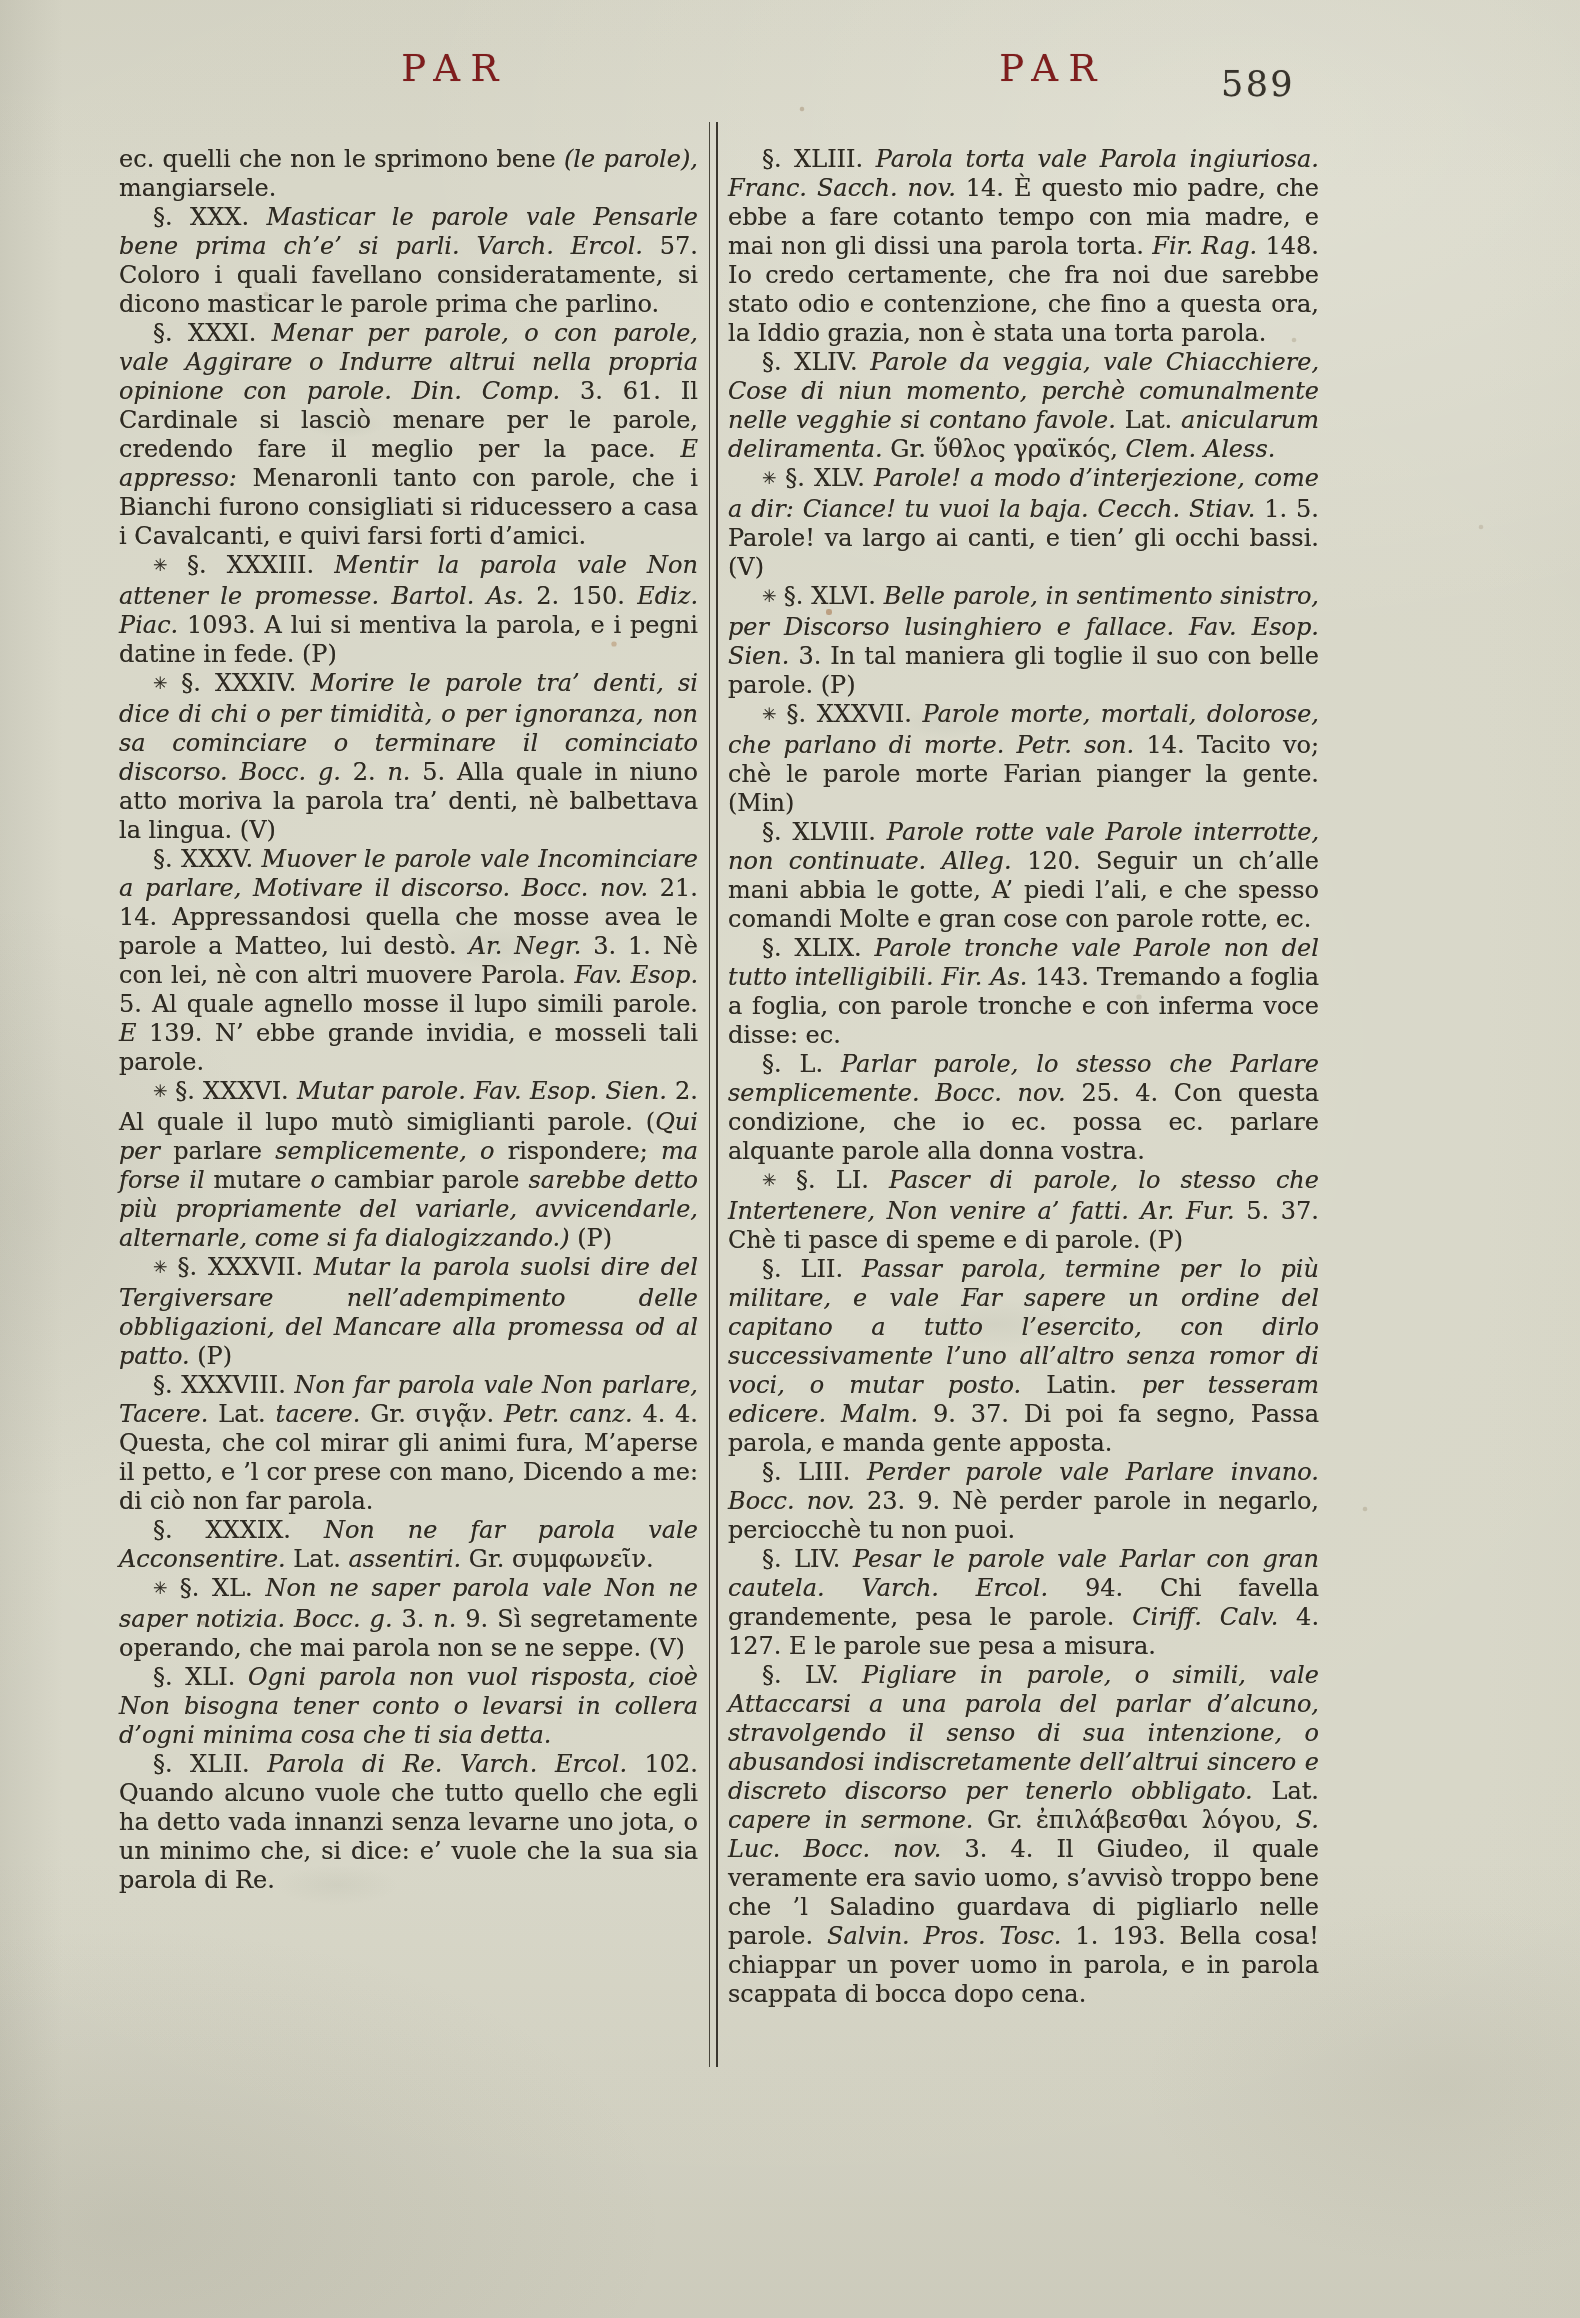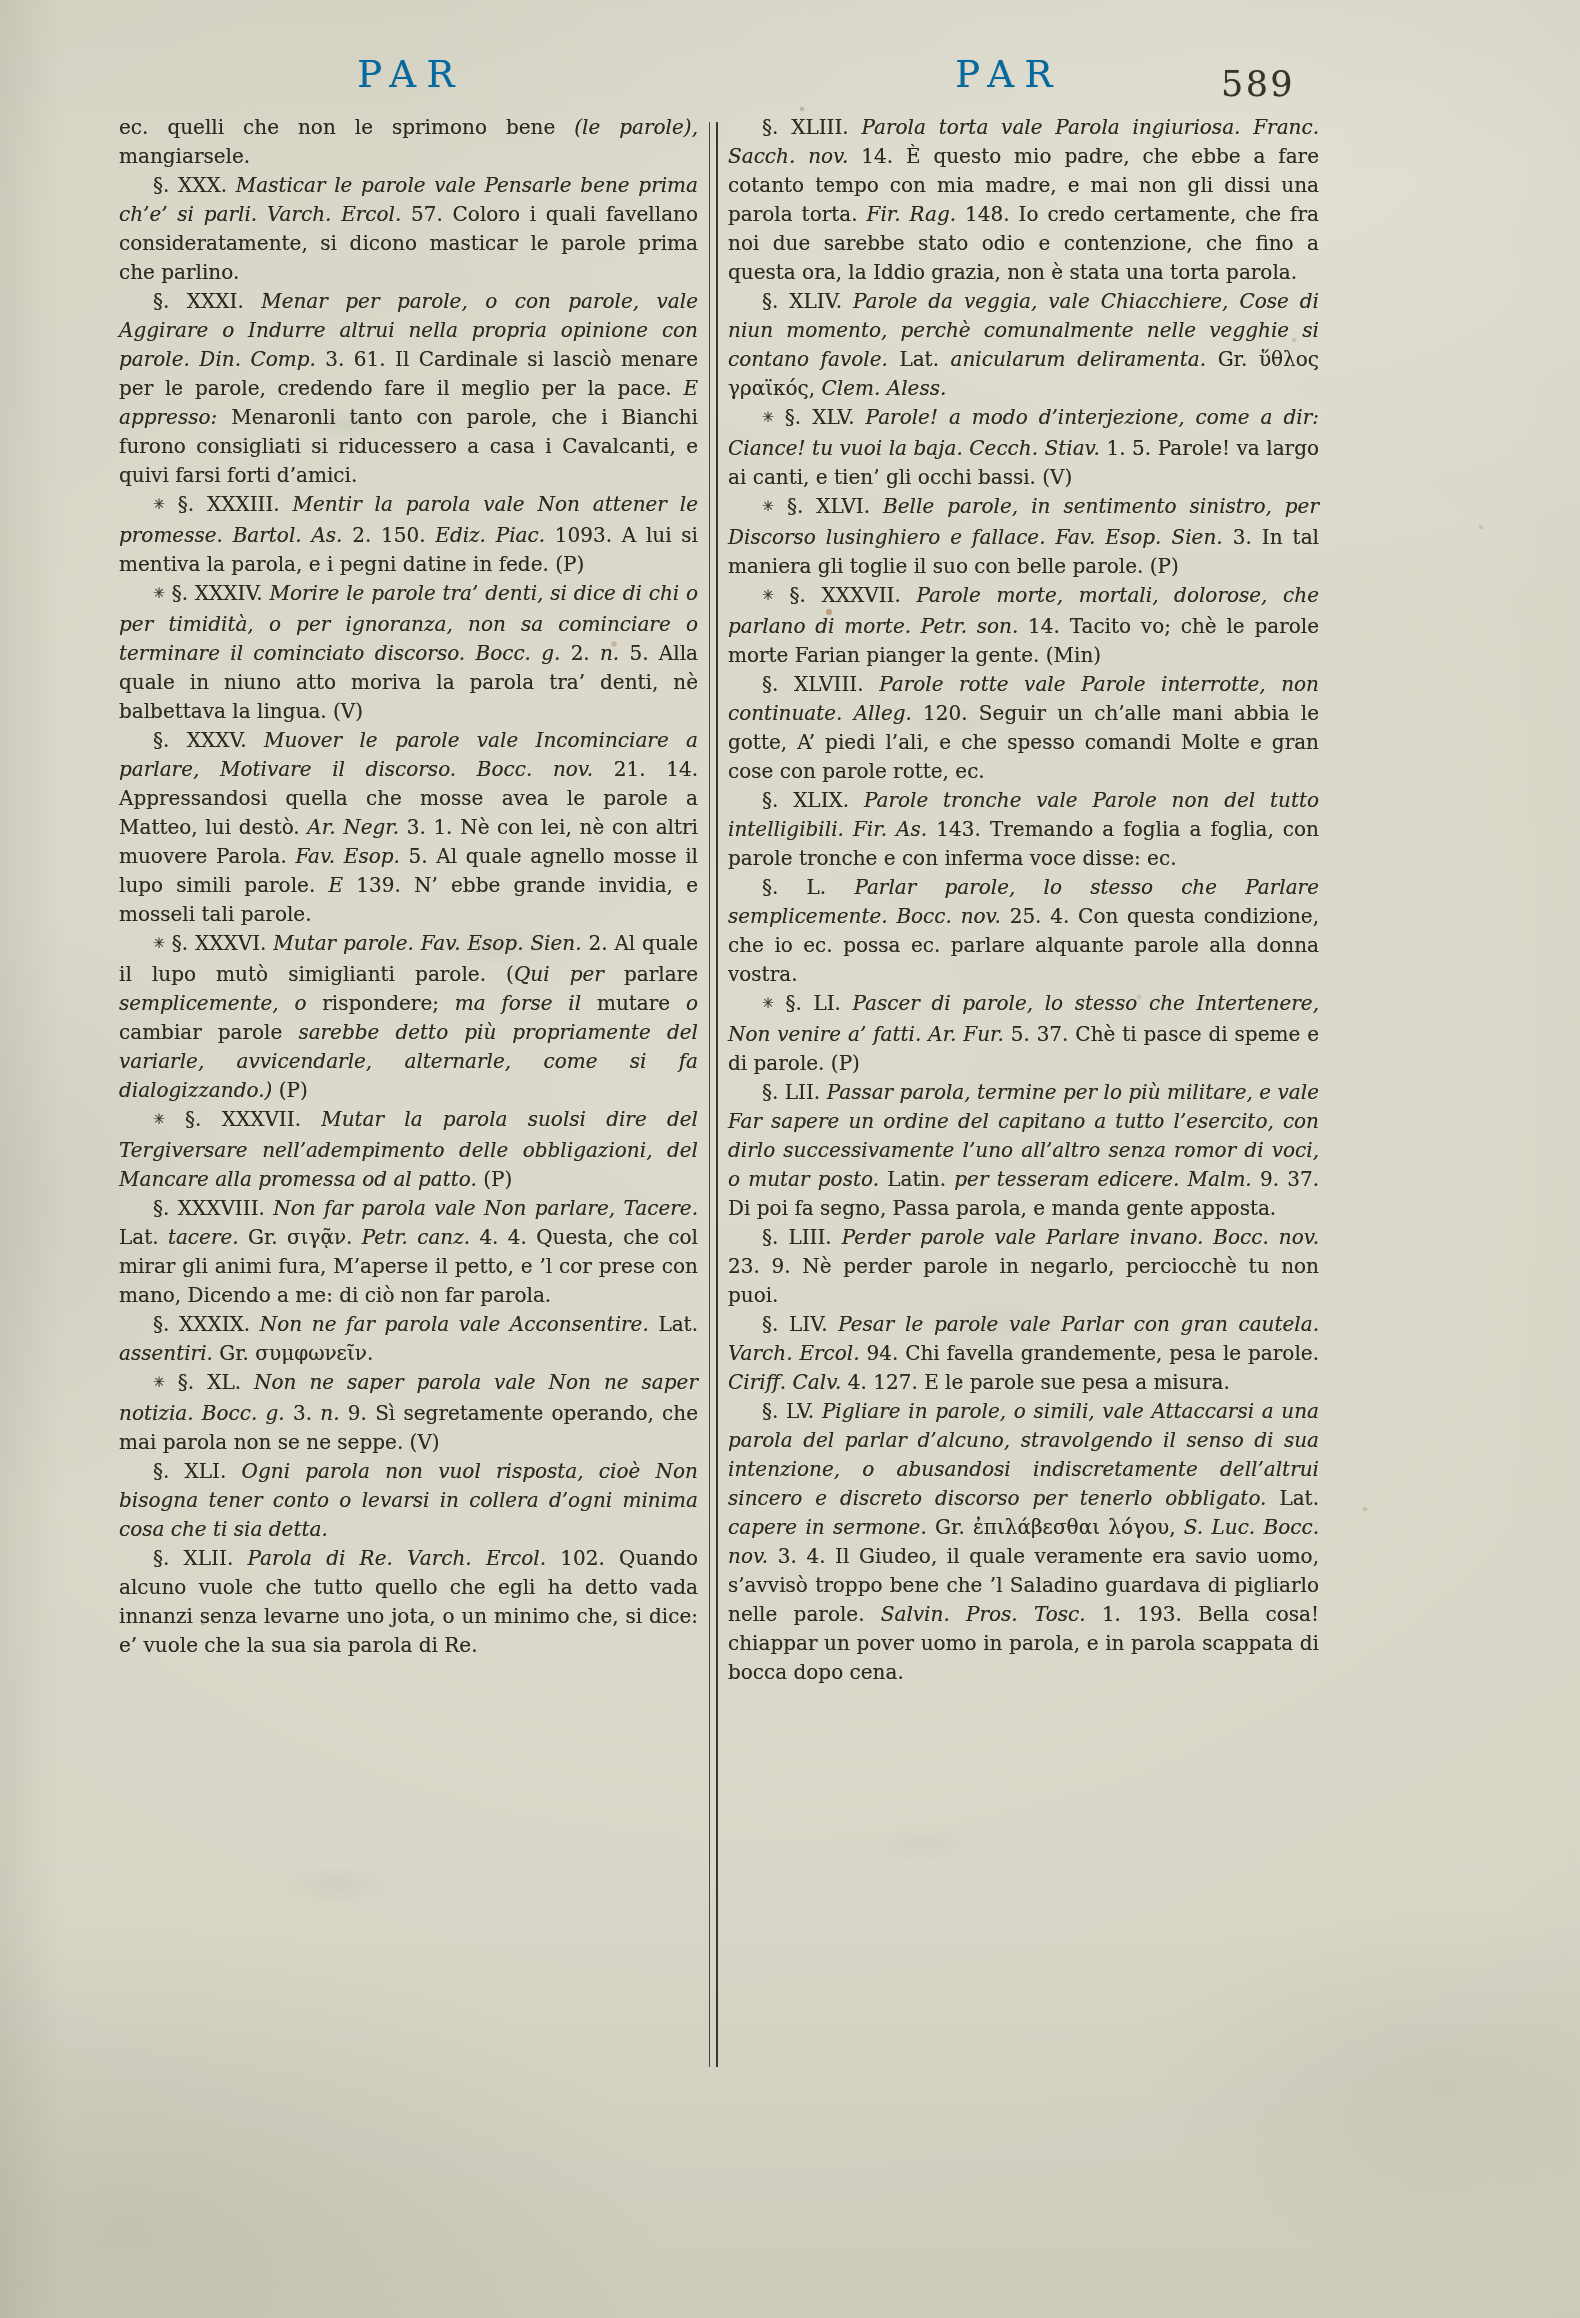--- a/index.html
+++ b/index.html
@@ -39,41 +39,42 @@
       801px 108px 0 1.2px rgba(130,96,60,.30),
       1138px 996px 0 1.6px rgba(146,144,122,.28),
       202px 1622px 0 1.2px rgba(110,86,52,.28),
       1293px 339px 0 1.2px rgba(120,98,62,.22),
       613px 643px 0 1.6px rgba(158,100,50,.33),
       1364px 1508px 0 1.2px rgba(130,110,80,.25),
       265px 293px 0 1.2px rgba(120,100,70,.22),
       1480px 526px 0 1.2px rgba(135,115,85,.22);
   }
   .running-head{
-    position:absolute;top:53px;transform:translateX(-50%);
-    font-size:37px;letter-spacing:10.4px;color:#0369a1;
+    position:absolute;top:47px;transform:translateX(-50%);
+    font-size:37px;letter-spacing:10.4px;color:#7f1d1d;
     text-shadow:0 0 0.8px rgba(55,51,43,.45);
     white-space:nowrap;
+    margin-left:44px;
   }
   #head-left{left:411px;}
   #head-right{left:1009px;}
   #page-number{
     position:absolute;top:64px;left:1258px;transform:translateX(-50%);
     font-size:35px;letter-spacing:2.4px;color:#37332b;
     text-shadow:0 0 0.8px rgba(55,51,43,.4);
     text-align:center;
   }
   .divider{
     position:absolute;left:709px;top:122px;height:1945px;width:5.6px;
     border-left:1.6px solid rgba(48,44,36,.85);
     border-right:2.4px solid rgba(42,38,31,.9);
   }
   .col{
-    position:absolute;top:113px;
-    font-size:20px;line-height:29px;
+    position:absolute;top:145px;
+    font-size:24px;line-height:29px;
     text-align:justify;
     text-shadow:0 0 0.5px rgba(46,42,34,.55);
   }
   #col-left{left:119px;width:579px;}
   #col-right{left:728px;width:591px;}
   p.entry{margin:0;padding:0;text-indent:34px;}
   p.entry.noindent{text-indent:0;}
   .it{font-style:italic;}
   .label{font-style:normal;margin-top:15px;}
   .star{font-size:0.72em;position:relative;top:-1.6px;padding-right:1.6px;color:#332f27;}

